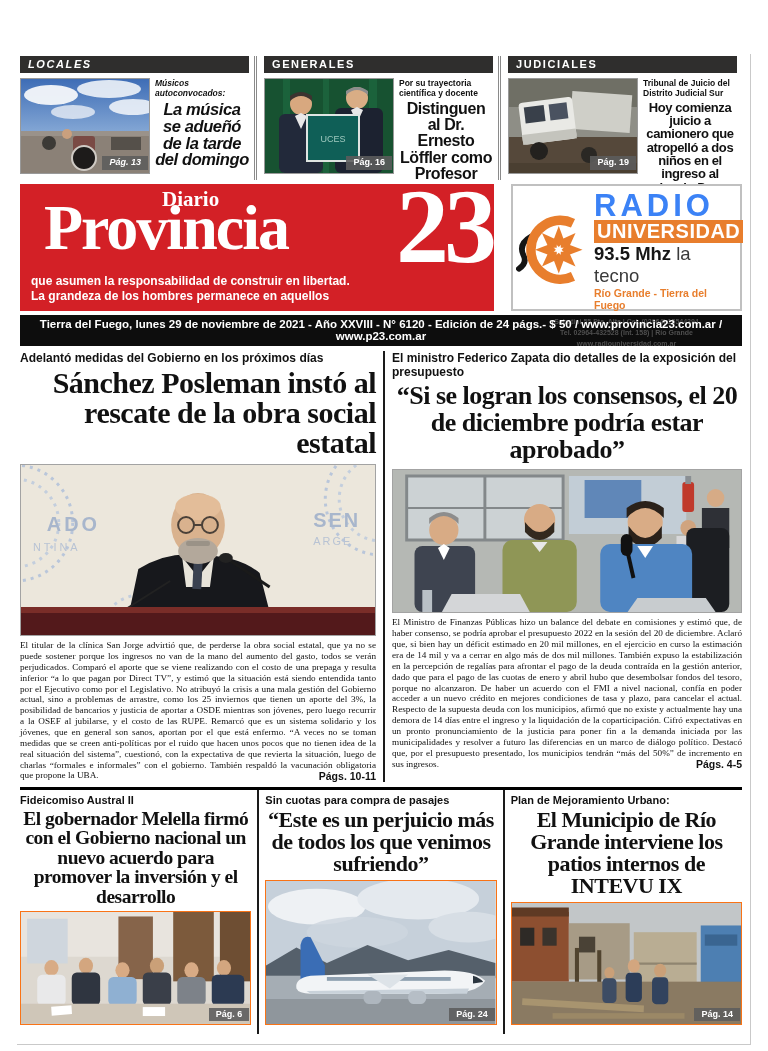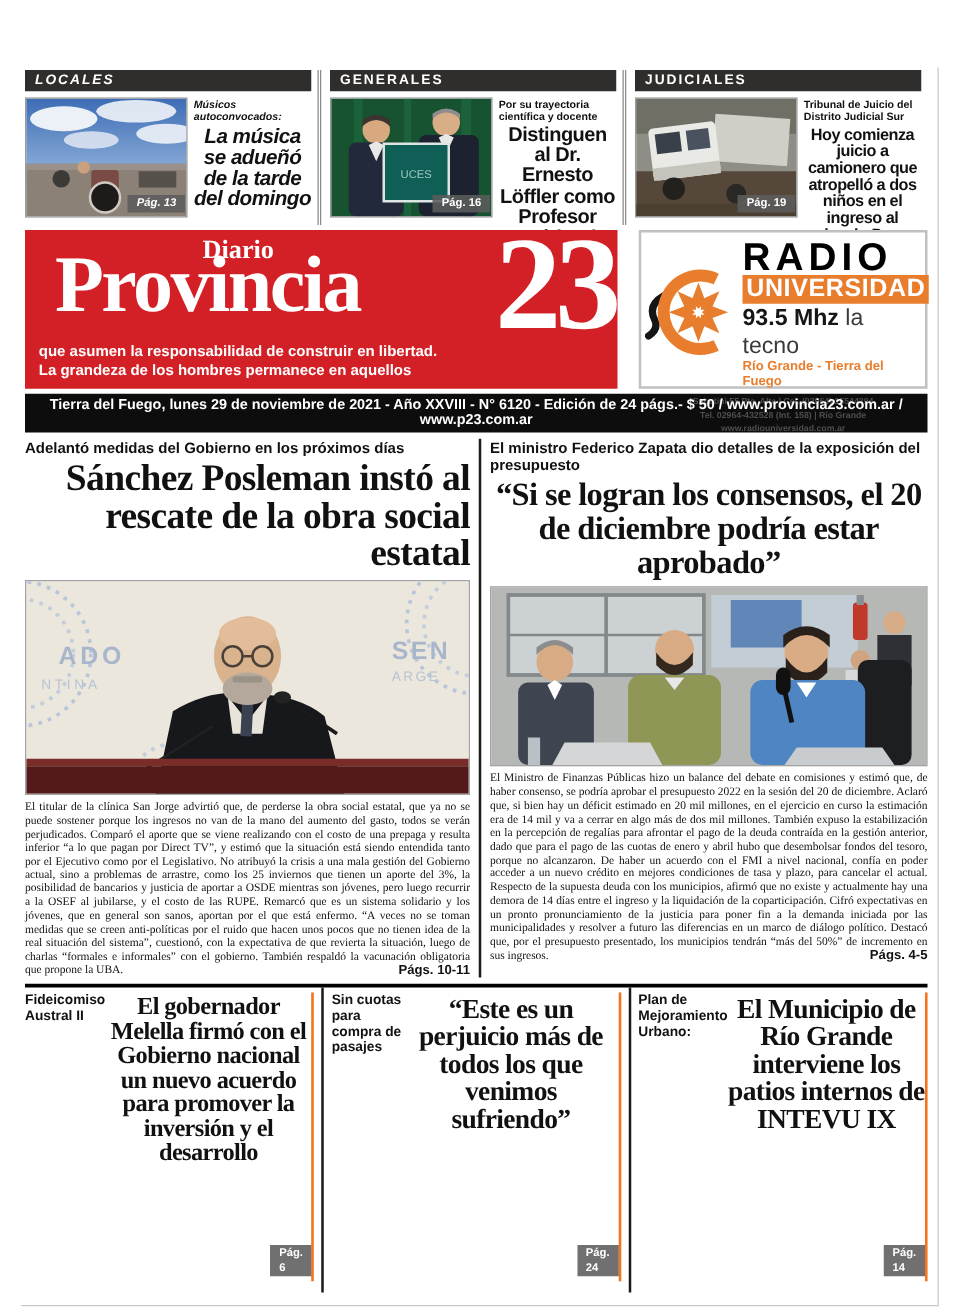--- a/index.html
+++ b/index.html
@@ -36,21 +36,21 @@
             font-weight:bold;font-size:64px;line-height:1;letter-spacing:-2px;}
   .mast23{position:absolute;top:-10px;right:2px;font-family:"Liberation Serif",serif;
           font-weight:bold;font-size:106px;line-height:1;letter-spacing:-5px;}
   .masttag{position:absolute;left:11px;bottom:6px;font-weight:bold;font-size:12px;line-height:1.3;}
 
   .adbox{width:231px;flex:none;border:2px solid #c0c0c0;box-sizing:border-box;
          display:flex;flex-direction:column;align-items:center;padding:5px 3px 3px;background:#fff;}
   .adtop{display:flex;align-items:center;width:100%;}
   .adlogo{width:76px;height:86px;flex:none;}
   .adright{flex:1;min-width:0;padding-left:2px;}
-  .adradio{font-size:31px;font-weight:bold;letter-spacing:4px;line-height:.95;color:#000000;}
+  .adradio{font-size:31px;font-weight:bold;letter-spacing:4px;line-height:.95;color:#3b82f6;}
   .aduniv{display:inline-block;background:#e87e2d;color:#fff;font-weight:bold;font-size:20px;
           letter-spacing:.5px;line-height:1.15;padding:0 3px;}
   .adfreq{font-size:18.5px;color:#161616;line-height:1.15;}
   .adfreq .fbold{font-weight:bold;}
   .adfreq .frest{color:#3a3a3a;}
   .adloc{color:#e87e2d;font-weight:bold;font-size:10.5px;margin-top:1px;}
   .adcontact{margin-top:6px;text-align:center;font-size:7px;font-weight:bold;color:#4f4f4f;line-height:1.55;}
 
   
   .datebar{background:#0d0d0d;color:#fff;text-align:center;font-weight:bold;font-size:11.5px;
@@ -69,21 +69,21 @@
   .photo-l{height:170px;}
   .photo-r{height:142px;}
   .body{font-family:"Liberation Serif",serif;font-size:9.2px;line-height:1.18;
         text-align:justify;margin-top:4px;}
   .pagref{text-align:right;font-weight:bold;font-size:10.5px;margin-top:-11px;}
 
   .rule{border-top:3px solid #000;margin-top:5px;}
 
   
   .bottom{display:flex;height:244px;}
-  .bcol{flex:1;min-width:0;display:flex;flex-direction:row;padding:4px 6px 9px;}
+  .bcol{flex:1;min-width:0;display:flex;flex-direction:column;padding:4px 6px 9px;}
   .bcol:first-child{padding-left:0;}
   .bcol:last-child{padding-right:0;}
   .bcol + .bcol{border-left:2px solid #1a1a1a;}
   .bkicker{font-weight:bold;font-size:11px;line-height:1.15;}
   .bhead{font-family:"Liberation Serif",serif;font-weight:bold;text-align:center;
          letter-spacing:-0.5px;line-height:1.0;margin:2px 0 5px;font-size:22px;}
   .bcol-1 .bhead{font-size:19.5px;}
   .bphoto{position:relative;border:1px solid #f97316;flex:1;min-height:0;background:#ddd;}
 </style>
 </head>

